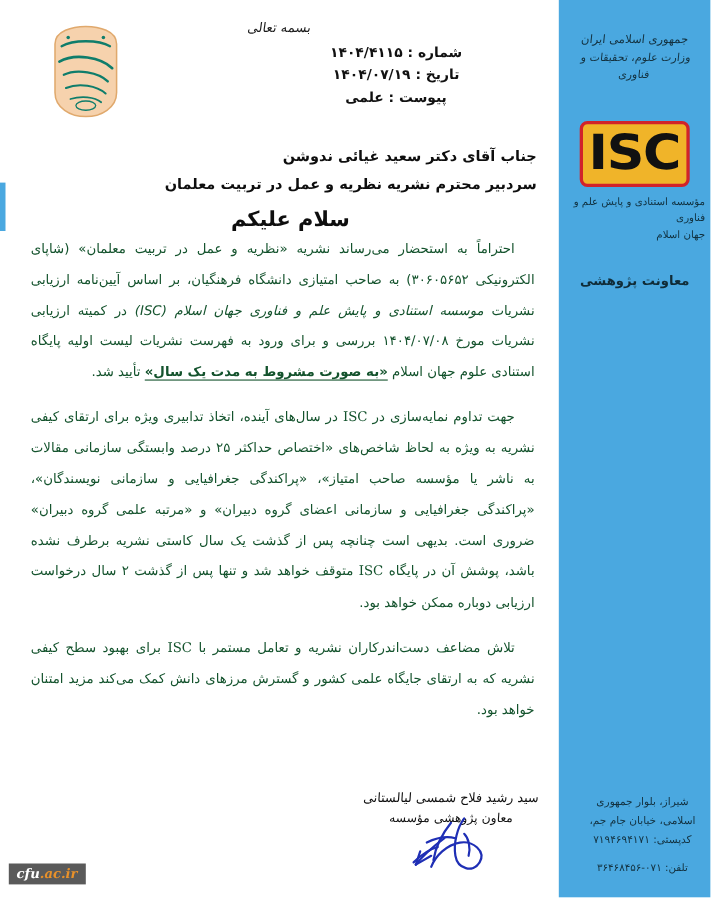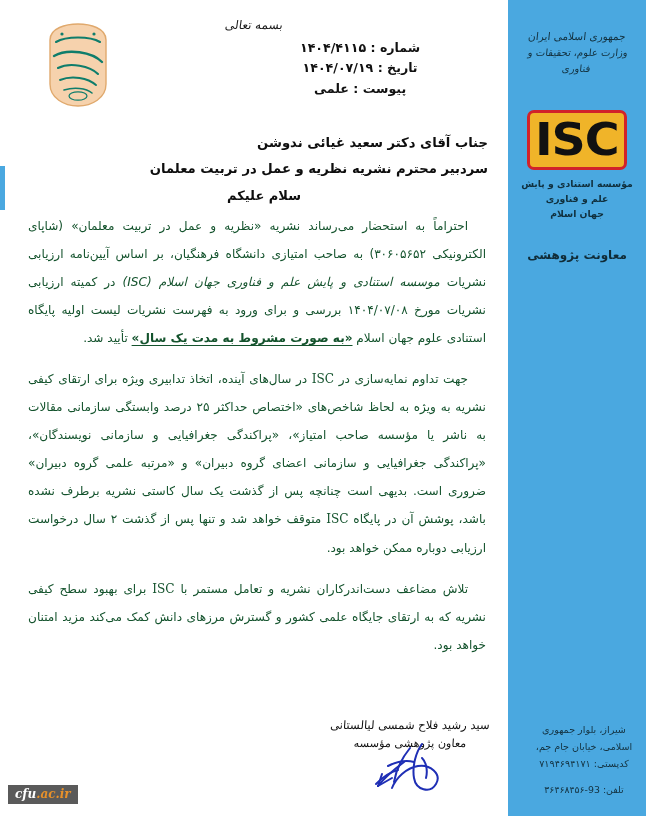--- a/index.html
+++ b/index.html
@@ -38,22 +38,22 @@
     display:flex;align-items:center;justify-content:center;
     box-sizing:border-box;
   }
   .isc-logo span{
     font-family:"DejaVu Sans",sans-serif;
     font-weight:bold;font-size:44px;line-height:44px;color:#111111;
     letter-spacing:-1px;
     transform:scaleX(1.08);
   }
   .isc-sub{
-    margin-top:7px;color:#10303e;font-size:9.3px;font-weight:bold;
-    text-align:center;line-height:1.6;width:128px;
+    margin-top:7px;color:#10303e;font-size:9.3px;font-weight:normal;
+    text-align:right;line-height:1.6;width:128px;
   }
   .sb-dept{
     margin-top:26px;color:#102c38;font-size:12px;font-weight:bold;
     letter-spacing:1px;text-align:center;
   }
 
   .sb-address{
     position:absolute;bottom:18px;right:0;width:124px;
     text-align:center;color:#13313f;font-size:9.6px;line-height:1.75;
     box-sizing:border-box;padding:0 6px;
@@ -95,21 +95,21 @@
     position:absolute;top:22px;left:40px;width:76px;height:86px;z-index:2;
   }
 
   
   .salut{
     position:absolute;top:130px;right:20px;left:40px;
     font-size:13.2px;font-weight:bold;color:#0e0e0e;line-height:1.95;
   }
   .greet{
     position:absolute;top:188px;right:20px;left:40px;
-    text-align:center;font-size:13px;font-weight:bold;color:#0e0e0e;
+    text-align:center;font-size:19px;font-weight:bold;color:#0e0e0e;
   }
 
   
   .content{
     position:absolute;top:212px;right:22px;left:28px;
     color:#14532d;
   }
   p.para{
     margin:0 0 13px 0;
     font-size:12.1px;
@@ -164,21 +164,21 @@
         <div>جهان اسلام</div>
       </div>
     </div>
 
     <div class="sb-dept">معاونت پژوهشی</div>
 
     <div class="sb-address">
       <span class="ln">شیراز، بلوار جمهوری</span>
       <span class="ln">اسلامی، خیابان جام جم،</span>
       <span class="ln">کدپستی: ۷۱۹۴۶۹۴۱۷۱</span>
-      <span class="tel">تلفن: 93-۳۶۴۶۸۴۵۶</span>
+      <span class="tel">تلفن: ۰۷۱-۳۶۴۶۸۴۵۶</span>
     </div>
   </aside>
 
   <div class="left-edge"></div>
 
   <main class="body-area">
 
     <div class="besmeh">بسمه تعالی</div>
 
     <svg class="seal" viewBox="0 0 76 86">

